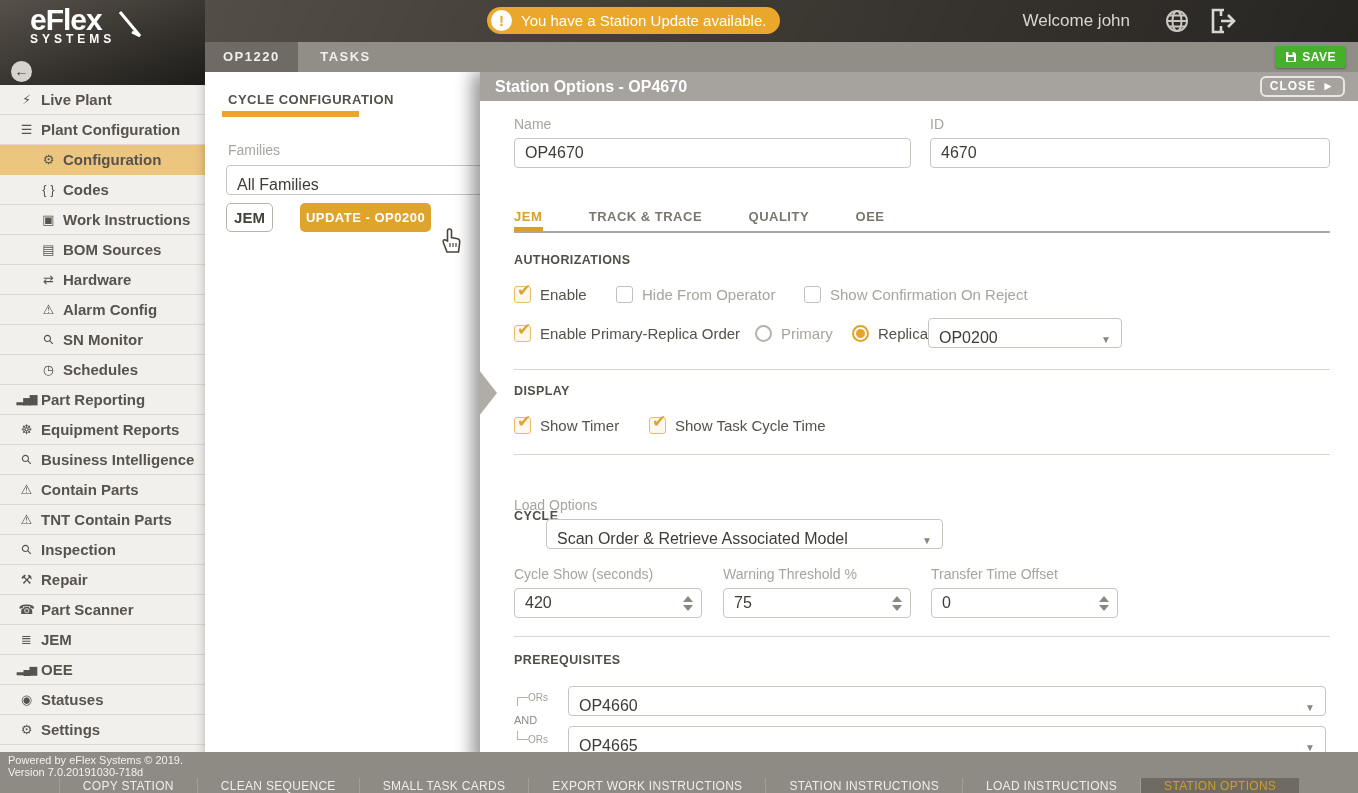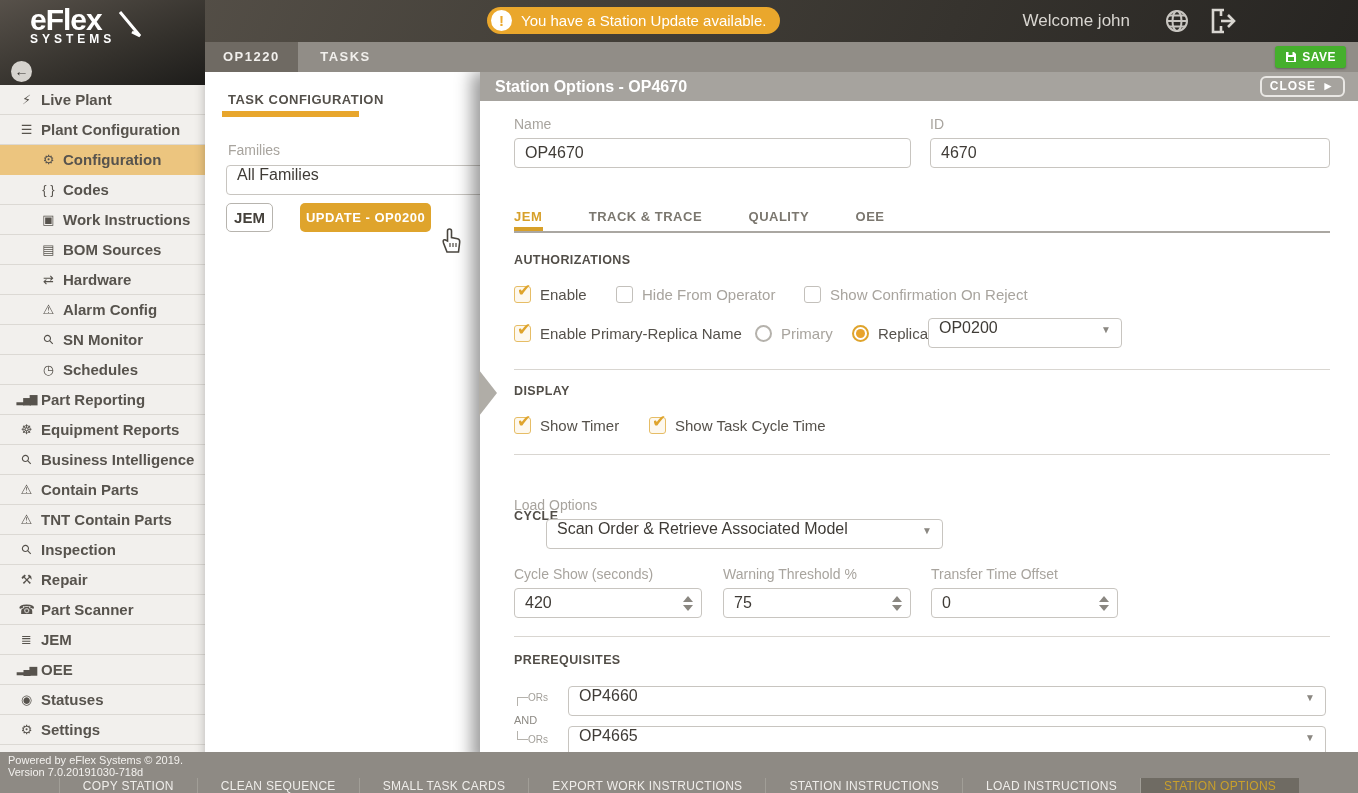--- a/index.html
+++ b/index.html
@@ -73,21 +73,21 @@
   .close-btn { position:absolute; right:13px; top:4px; height:21px; border:2px solid #e9e7e4; border-radius:6px;
     background:transparent; color:#fff; font-size:12px; letter-spacing:1px; display:flex; align-items:center;
     gap:6px; padding:0 8px; cursor:pointer; }
   .panel-handle { position:absolute; left:-21px; top:296px; z-index:16; }
 
   .station-body { position:absolute; left:0; top:29px; width:100%; height:665px; background:#fff; }
   .sb-abs { position:absolute; }
   .input { border:1px solid #c8c5c0; border-radius:4px; background:#fff; color:#3f3b36; font-size:16px;
     display:flex; align-items:center; padding:0 10px; height:30px; }
   .select { border:1px solid #c8c5c0; border-radius:4px; background:#fff; color:#3f3b36; font-size:16px;
-    display:flex; align-items:flex-start; justify-content:space-between; padding:0 10px; height:30px; cursor:pointer; }
+    display:flex; align-items:flex-end; justify-content:space-between; padding:0 10px; height:30px; cursor:pointer; }
   .caret::after { content:"▼"; font-size:10px; color:#8a8781; }
   .section-title { font-size:12.5px; font-weight:bold; letter-spacing:.4px; color:#524e48; }
   .hr { position:absolute; height:1px; background:#d9d6d1; left:34px; width:816px; }
 
   .ptab { display:inline-block; margin-right:42px; font-size:13px; font-weight:bold; letter-spacing:.5px;
     color:#7b776f; cursor:pointer; }
   .ptab.active { color:#d7a02a; }
   .ptab-underline { position:absolute; left:34px; top:126px; width:29px; height:4px; background:#d7a02a; }
   .ptab-line { position:absolute; left:34px; top:130px; width:816px; height:2px; background:#aaa7a2; }
 
@@ -268,21 +268,21 @@
       <span class="nav-icon">◉</span>
       <span>Statuses</span>
     </div>
   <div class="nav-item lvl1">
       <span class="nav-icon">⚙</span>
       <span>Settings</span>
     </div>
 </div>
 
 <div class="task-panel">
-  <div class="task-title">TASK CONFIGURATION</div>
+  <div class="task-title">CYCLE CONFIGURATION</div>
   <div class="task-underline"></div>
   <div class="field-label families-label">Families</div>
   <div class="select families-select">
     <span>All Families</span>
   </div>
   <div class="jem-btn">JEM</div>
   <div class="update-btn">UPDATE - OP0200</div>
 </div>
 
 <span class="cursor">
@@ -336,21 +336,21 @@
     <div class="cb-row" style="left:136px; top:185px;">
       <span class="cb"></span>
       <span class="cb-label dim">Hide From Operator</span>
     </div>
     <div class="cb-row" style="left:324px; top:185px;">
       <span class="cb"></span>
       <span class="cb-label dim">Show Confirmation On Reject</span>
     </div>
     <div class="cb-row" style="left:34px; top:224px;">
       <span class="cb checked"></span>
-      <span class="cb-label">Enable Primary-Replica Name</span>
+      <span class="cb-label">Enable Primary-Replica Order</span>
     </div>
     <div class="cb-row" style="left:275px; top:224px;">
       <span class="radio"></span>
       <span class="radio-label dim">Primary</span>
     </div>
     <div class="cb-row" style="left:372px; top:224px;">
       <span class="radio selected"></span>
       <span class="radio-label">Replica</span>
     </div>
     <div class="sb-abs select" style="left:448px; top:217px; width:194px;">

